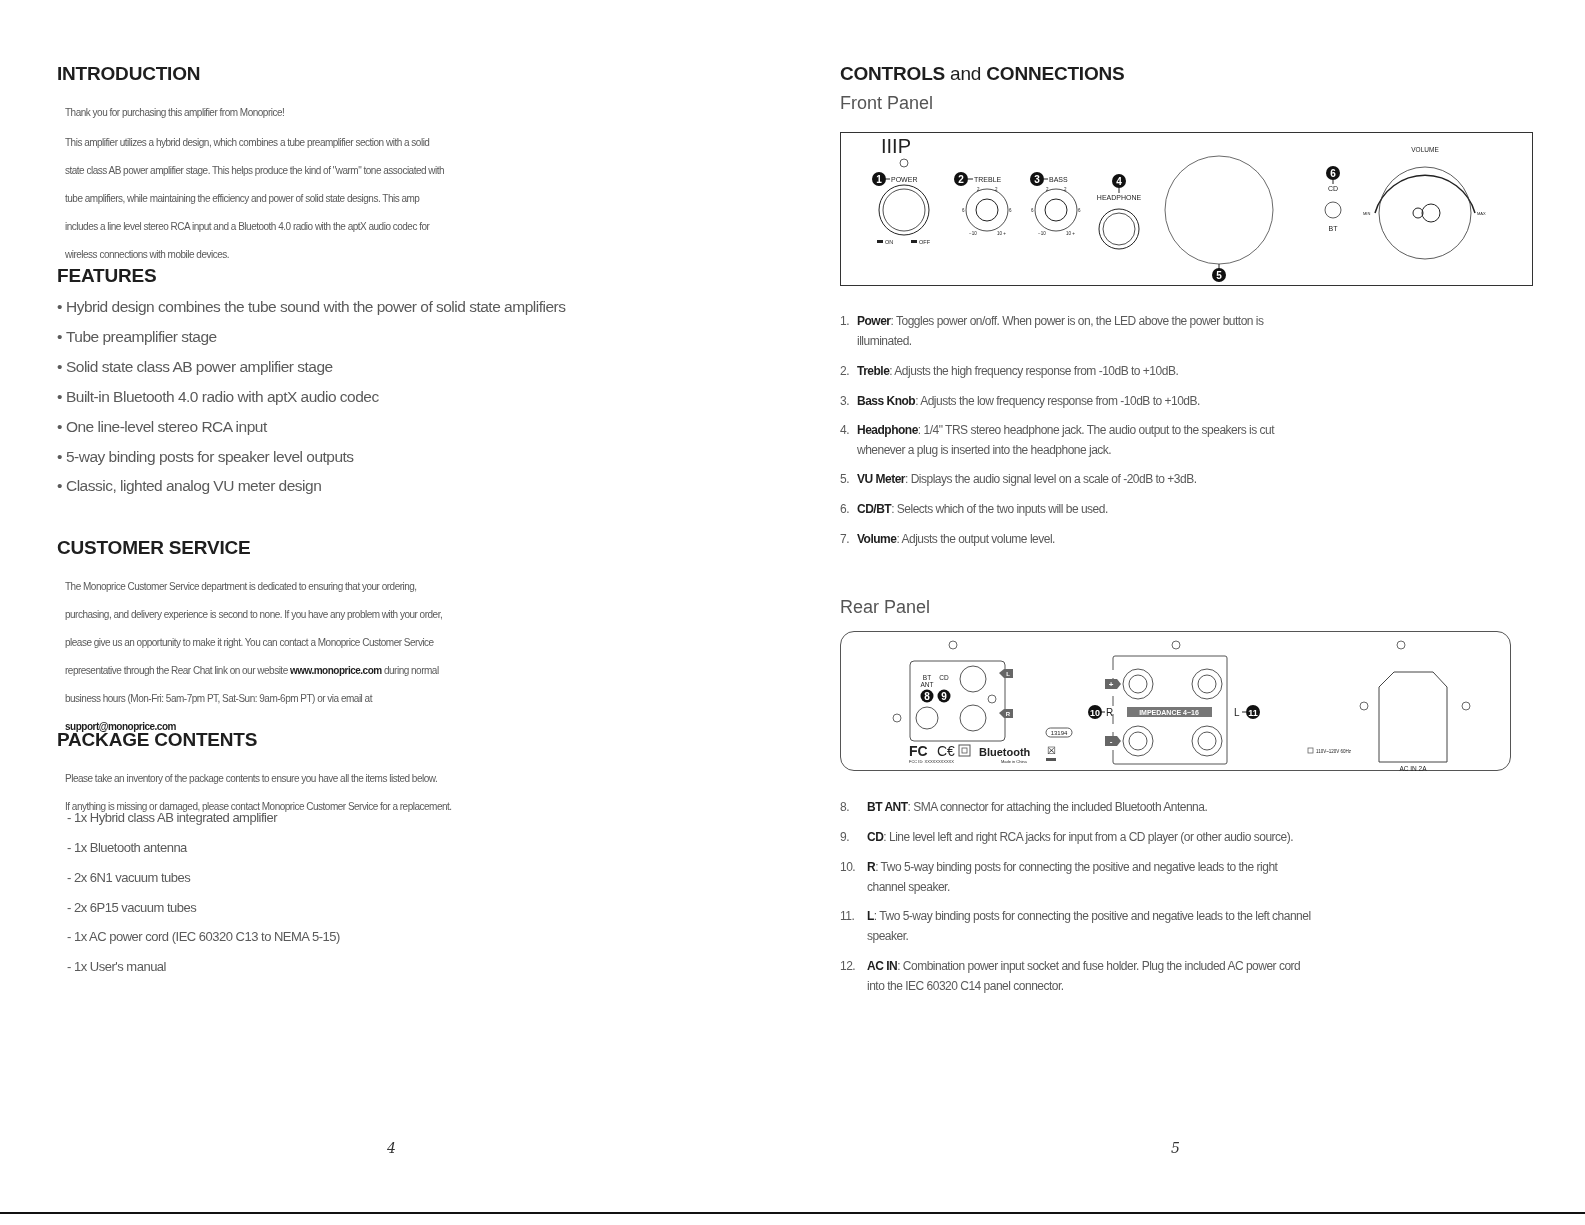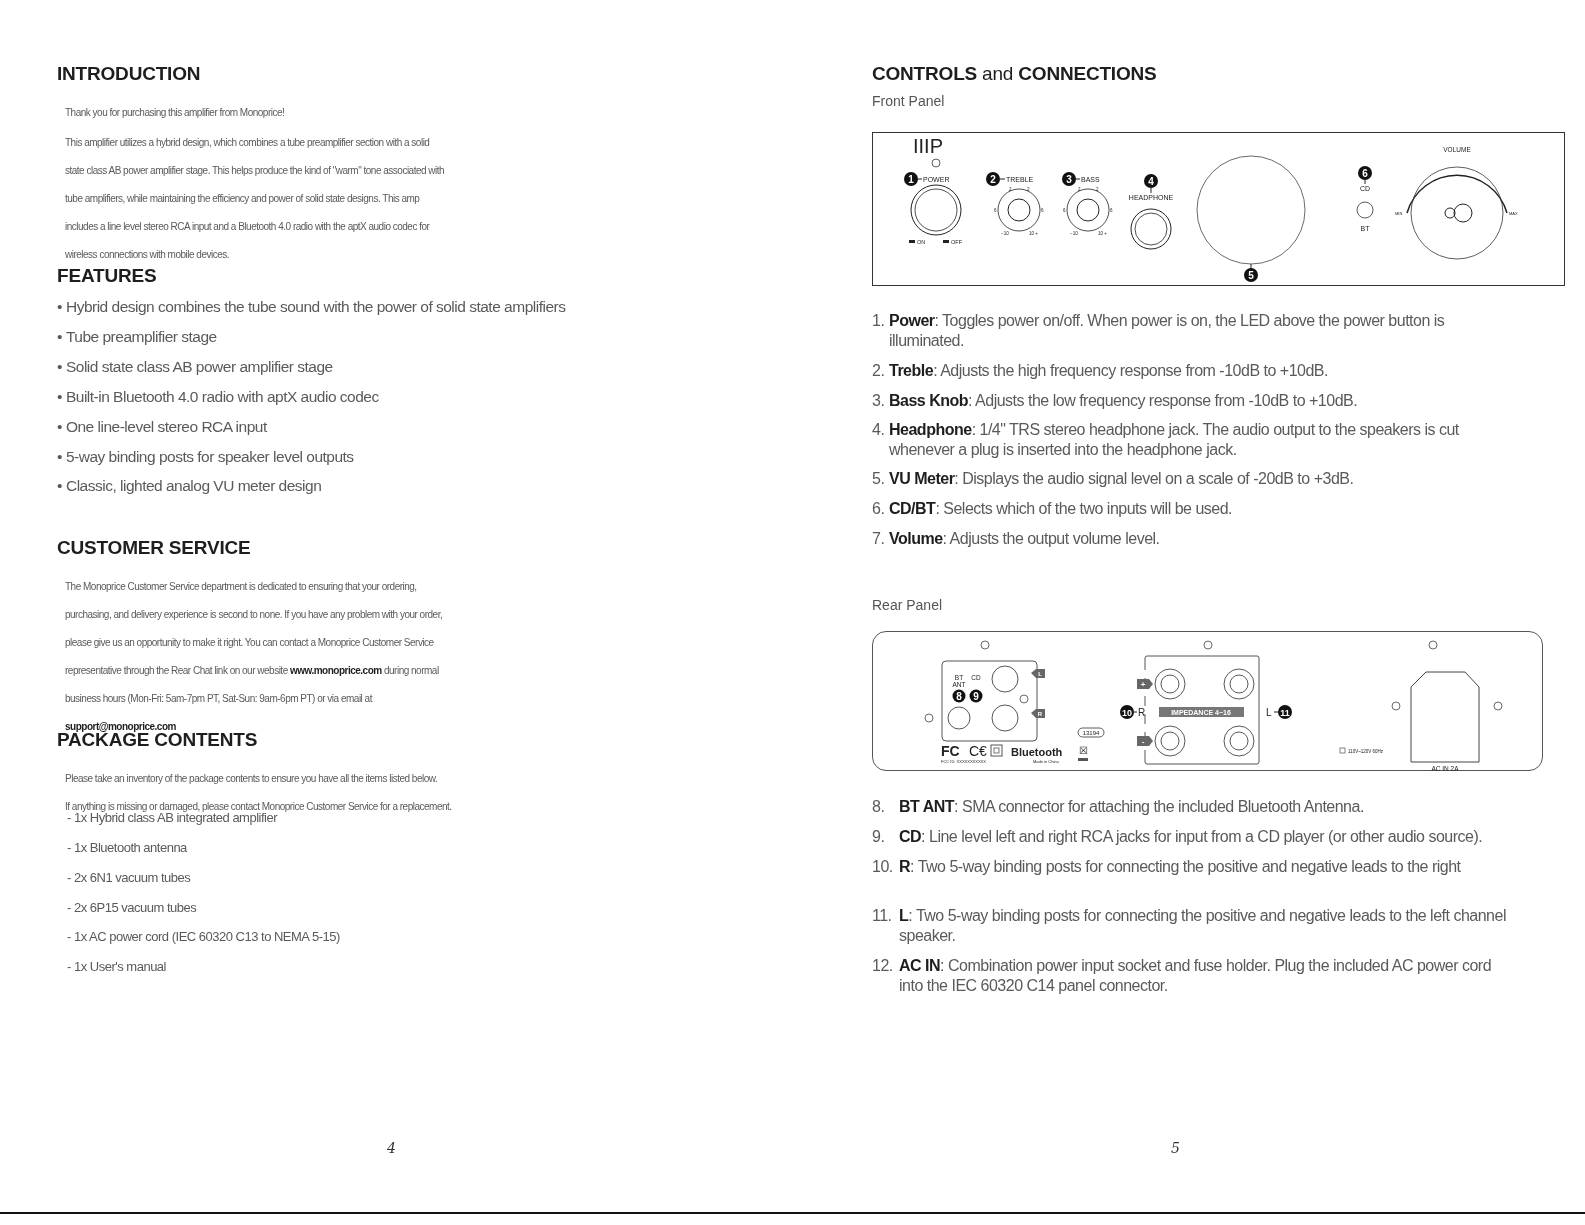--- a/index.html
+++ b/index.html
@@ -2,52 +2,52 @@
 <html><head>
 <meta charset="utf-8">
 <style>
   html, body { margin: 0; padding: 0; background: #ffffff; }
   body {
     width: 1585px; height: 1225px; position: relative; overflow: hidden;
     font-family: "Liberation Sans", sans-serif; color: #444;
   }
   .page { position: absolute; top: 0; height: 1210px; }
   .page-left { left: 57px; width: 700px; }
-  .page-right { left: 840px; width: 690px; margin-left: 32px; }
+  .page-right { left: 840px; width: 690px; }
 
   h2.sec {
     font-family: "Liberation Sans", sans-serif; font-weight: 700; font-size: 19px;
     color: #1e1e1e; margin: 0; letter-spacing: -0.2px; position: absolute; left: 0;
   }
   p.body, .line {
     font-size: 10px; line-height: 20px; color: #5a5a5a; margin: 8px; letter-spacing: -0.5px;
     font-weight: 300;
   }
   .abs { position: absolute; left: 0; }
   b, .bold { color: #1e1e1e; font-weight: 700; }
   .link { color: #1e1e1e; font-weight: 700; }
 
   .feat-item { position: absolute; left: 0; font-size: 15.5px; color: #5a5a5a; letter-spacing: -0.5px; }
   .feat-item .bullet { margin-right: 4px; }
   .pkg-item { position: absolute; left: 10px; font-size: 13px; color: #5a5a5a; letter-spacing: -0.5px; }
 
-  .subhead { position: absolute; left: 0; font-size: 14px; font-weight: 400; color: #555; }
+  .subhead { position: absolute; left: 0; font-size: 18px; font-weight: 400; color: #555; }
 
   .panel-front {
     position: absolute; left: 0; top: 132px; width: 693px; height: 154px;
     border: 1.5px solid #333; box-sizing: border-box;
   }
   .panel-rear {
     position: absolute; left: 0; top: 631px; width: 671px; height: 140px;
     border: 1.3px solid #555; border-radius: 14px; box-sizing: border-box;
   }
   svg { overflow: visible; }
   .svgtxt { font-family: "Liberation Sans", sans-serif; fill: #222; }
 
-  .ctl-item { position: absolute; left: 0; font-size: 16px; line-height: 20px; color: #5a5a5a; letter-spacing: -0.5px; }
+  .ctl-item { position: absolute; left: 0; font-size: 12px; line-height: 20px; color: #5a5a5a; letter-spacing: -0.5px; }
   .ctl-item .num { display: inline-block; width: 17px; }
   .ctl-item .cont { padding-left: 17px; }
   .rear-item .num { width: 27px; }
   .rear-item .cont { padding-left: 27px; }
 
   .pagenum { position: absolute; top: 1140px; font-family: "DejaVu Serif", serif; font-style: italic; font-size: 14px; color: #333; }
   .bottom-rule { position: absolute; left: 0; top: 1212px; width: 1585px; height: 2px; background: #111; }
 </style>
 </head>
 <body>
@@ -298,20 +298,21 @@
 
   <div>
     <div class="ctl-item rear-item" style="top:797px">
       <span class="num">8.</span><span class="bold">BT ANT</span><span>: SMA connector for attaching the included Bluetooth Antenna.</span>
     </div>
     <div class="ctl-item rear-item" style="top:827px">
       <span class="num">9.</span><span class="bold">CD</span><span>: Line level left and right RCA jacks for input from a CD player (or other audio source).</span>
     </div>
     <div class="ctl-item rear-item" style="top:857px">
       <span class="num">10.</span><span class="bold">R</span><span>: Two 5-way binding posts for connecting the positive and negative leads to the right</span>
+      <div class="cont">channel speaker.</div>
     </div>
     <div class="ctl-item rear-item" style="top:906px">
       <span class="num">11.</span><span class="bold">L</span><span>: Two 5-way binding posts for connecting the positive and negative leads to the left channel</span>
       <div class="cont">speaker.</div>
     </div>
     <div class="ctl-item rear-item" style="top:956px">
       <span class="num">12.</span><span class="bold">AC IN</span><span>: Combination power input socket and fuse holder. Plug the included AC power cord</span>
       <div class="cont">into the IEC 60320 C14 panel connector.</div>
     </div>
   </div>

